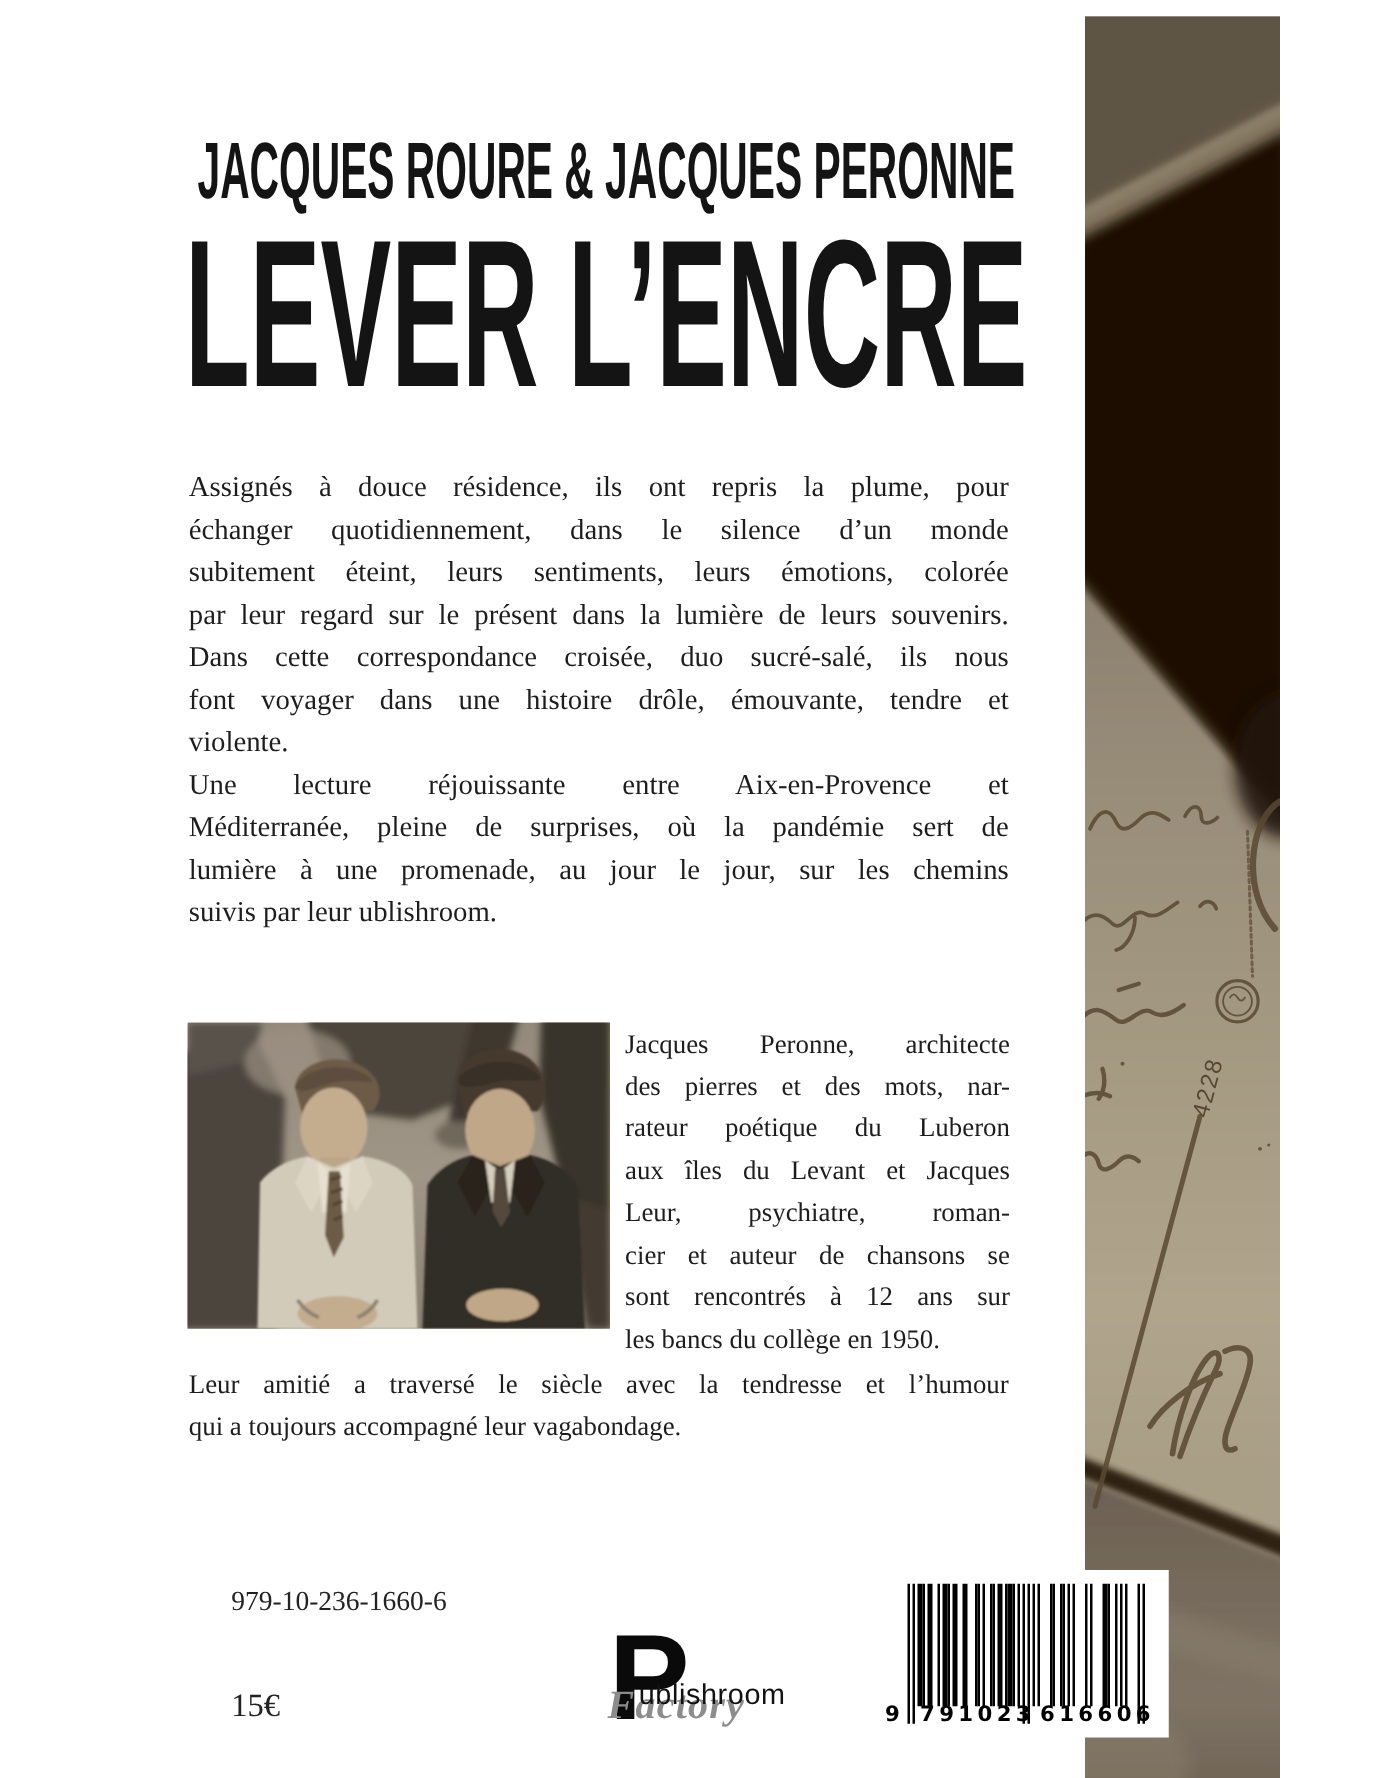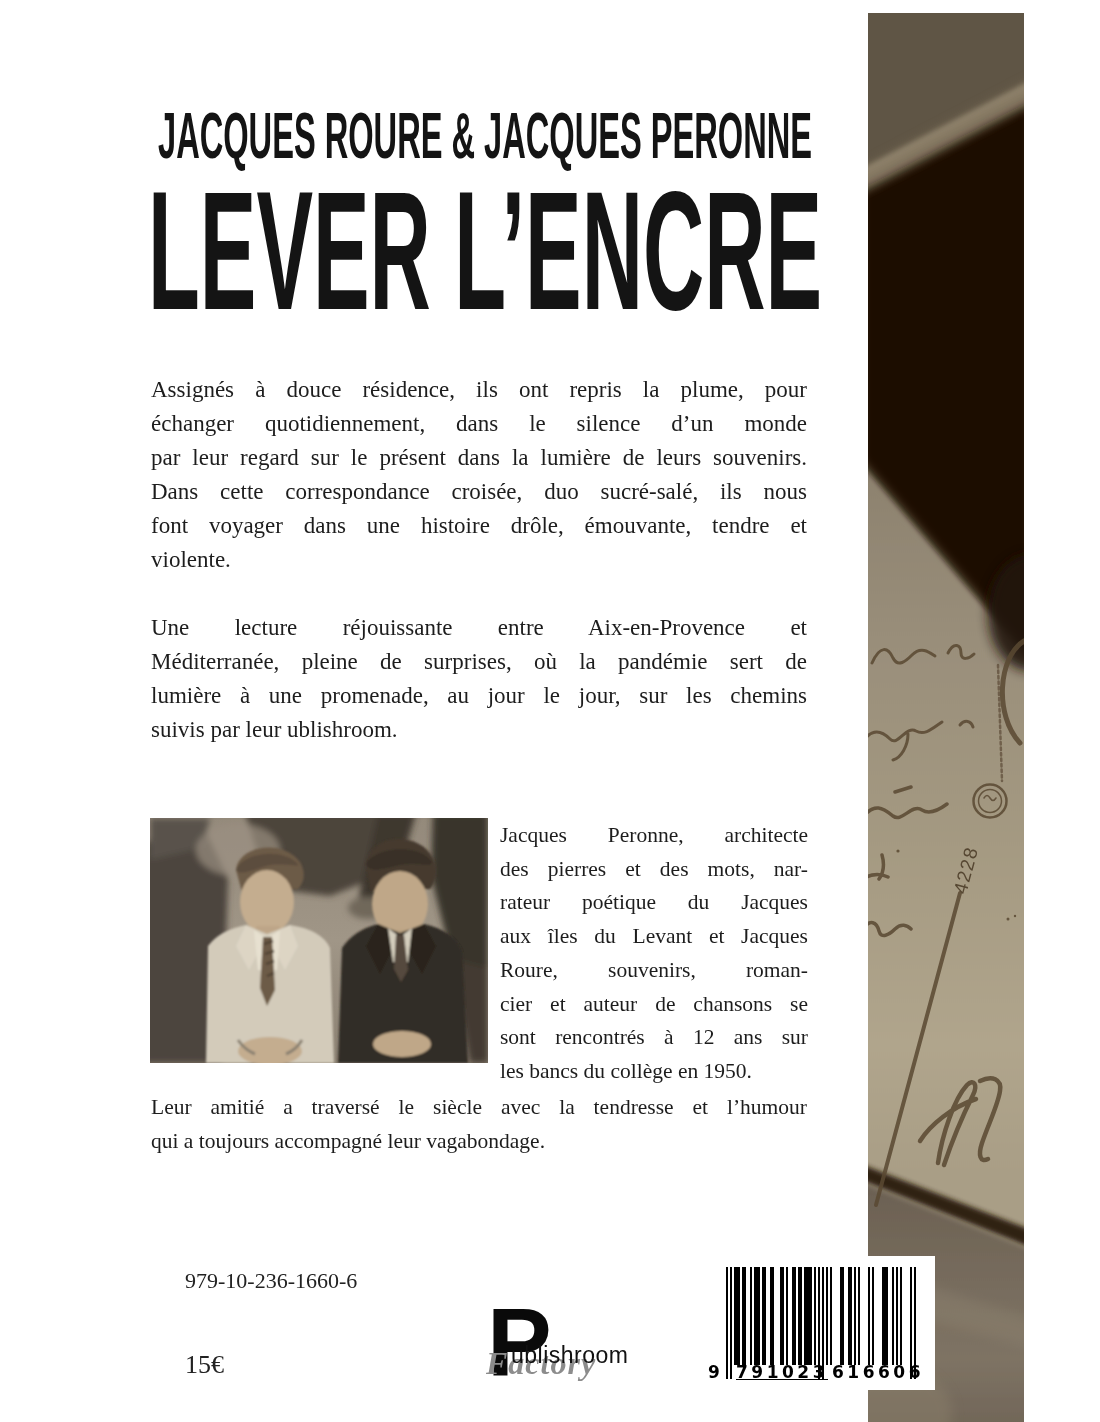--- a/index.html
+++ b/index.html
@@ -27,38 +27,39 @@
   .logo-factory{position:absolute;left:486px;top:1334px;font:italic 700 32px/1 "Liberation Serif",serif;
                 letter-spacing:1px;color:#8c8c8c;}
   
   .barcode-box{position:absolute;left:710px;top:1243px;width:225px;height:134px;background:#fff;z-index:3;}
   .bars{position:absolute;left:16px;top:11px;display:flex;align-items:flex-start;}
   .m{width:2px;height:98px;}
   .m.b{background:#000;}
   .m.g{height:112px;}
   .bc-digit{position:absolute;font:700 17px/20px "DejaVu Sans",sans-serif;color:#000;}
   .bc-left{left:-2px;top:106px;}
-  .bc-g1{left:26px;top:106px;letter-spacing:3.5px;text-decoration:underline;}
+  .bc-g1{left:26px;top:106px;letter-spacing:3.5px;}
   .bc-g2{left:122px;top:106px;letter-spacing:3.5px;}
   
   .strip-svg{position:absolute;left:868px;top:0;z-index:1;}
 </style>
 </head>
 <body>
 
 <div class="page">
 
   <svg class="title-svg" width="674" height="330" viewBox="0 0 674 330">
     <text x="337" y="145" font-size="64" text-anchor="middle" textLength="654" lengthAdjust="spacingAndGlyphs">JACQUES ROURE &amp; JACQUES PERONNE</text>
     <text x="337" y="296" font-size="168" text-anchor="middle" textLength="674" lengthAdjust="spacingAndGlyphs">LEVER L’ENCRE</text>
   </svg>
 
   <div class="synopsis syn1 jlines">
       <div>Assignés à douce résidence, ils ont repris la plume, pour</div>
       <div>échanger quotidiennement, dans le silence d’un monde</div>
+      <div>subitement éteint, leurs sentiments, leurs émotions, colorée</div>
       <div>par leur regard sur le présent dans la lumière de leurs souvenirs.</div>
       <div>Dans cette correspondance croisée, duo sucré-salé, ils nous</div>
       <div>font voyager dans une histoire drôle, émouvante, tendre et</div>
       <div>violente.</div>
     </div>
   <div class="synopsis syn2 jlines">
       <div>Une lecture réjouissante entre Aix-en-Provence et</div>
       <div>Méditerranée, pleine de surprises, où la pandémie sert de</div>
       <div>lumière à une promenade, au jour le jour, sur les chemins</div>
       <div>suivis par leur ublishroom.</div>
@@ -114,23 +115,23 @@
       <path d="M238,110 L250,119 L262,110 L258,144 L243,144 Z" fill="#dbd5c5"></path>
       <path d="M246,117 L254,117 L258,152 L251,164 L244,151 Z" fill="#51443a"></path>
       <ellipse cx="252" cy="226" rx="29" ry="13" fill="#c4ab8b"></ellipse>
     </g>
     <rect width="338" height="245" fill="#8a7a62" opacity="0.08"></rect>
   </svg>
 
   <div class="bio-side jlines">
       <div>Jacques Peronne, architecte</div>
       <div>des pierres et des mots, nar-</div>
-      <div>rateur poétique du Jacques</div>
+      <div>rateur poétique du Luberon</div>
       <div>aux îles du Levant et Jacques</div>
-      <div>Roure, souvenirs, roman-</div>
+      <div>Leur, psychiatre, roman-</div>
       <div>cier et auteur de chansons se</div>
       <div>sont rencontrés à 12 ans sur</div>
       <div>les bancs du collège en 1950.</div>
     </div>
   <div class="bio-below jlines">
       <div>Leur amitié a traversé le siècle avec la tendresse et l’humour</div>
       <div>qui a toujours accompagné leur vagabondage.</div>
     </div>
 
   <div class="isbn">979-10-236-1660-6</div>

